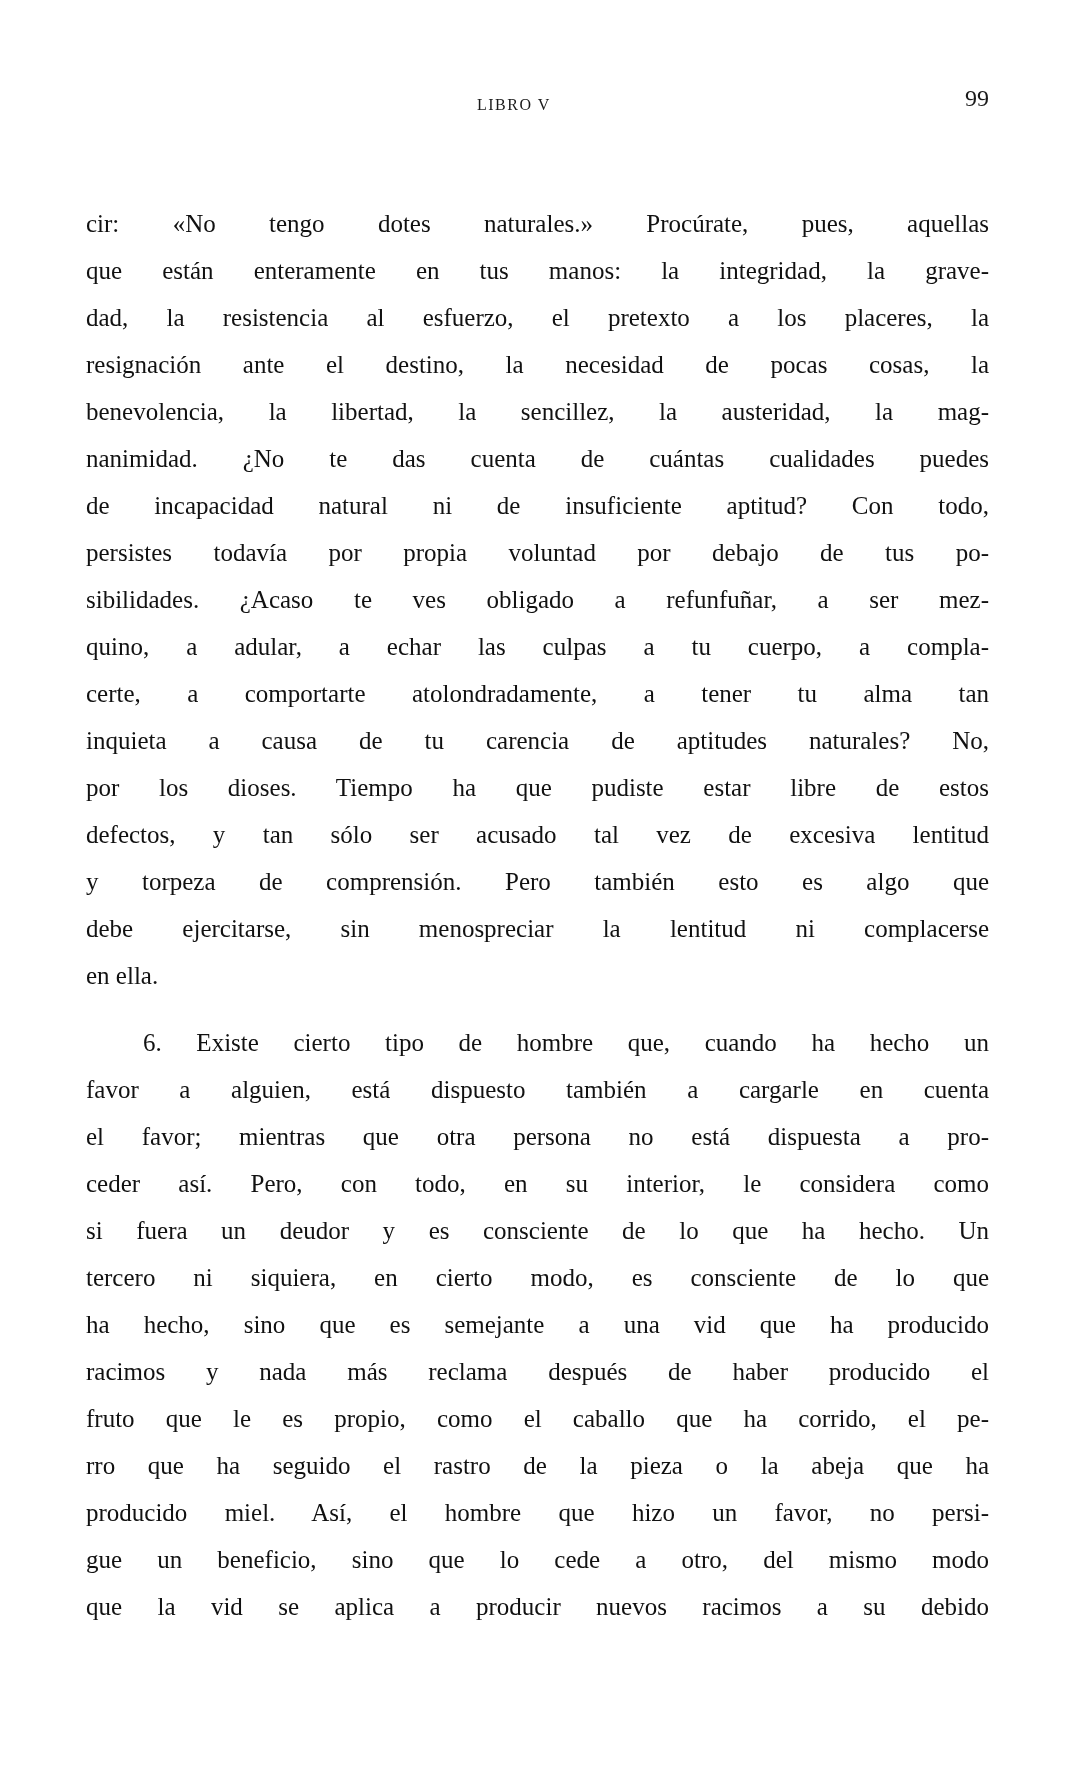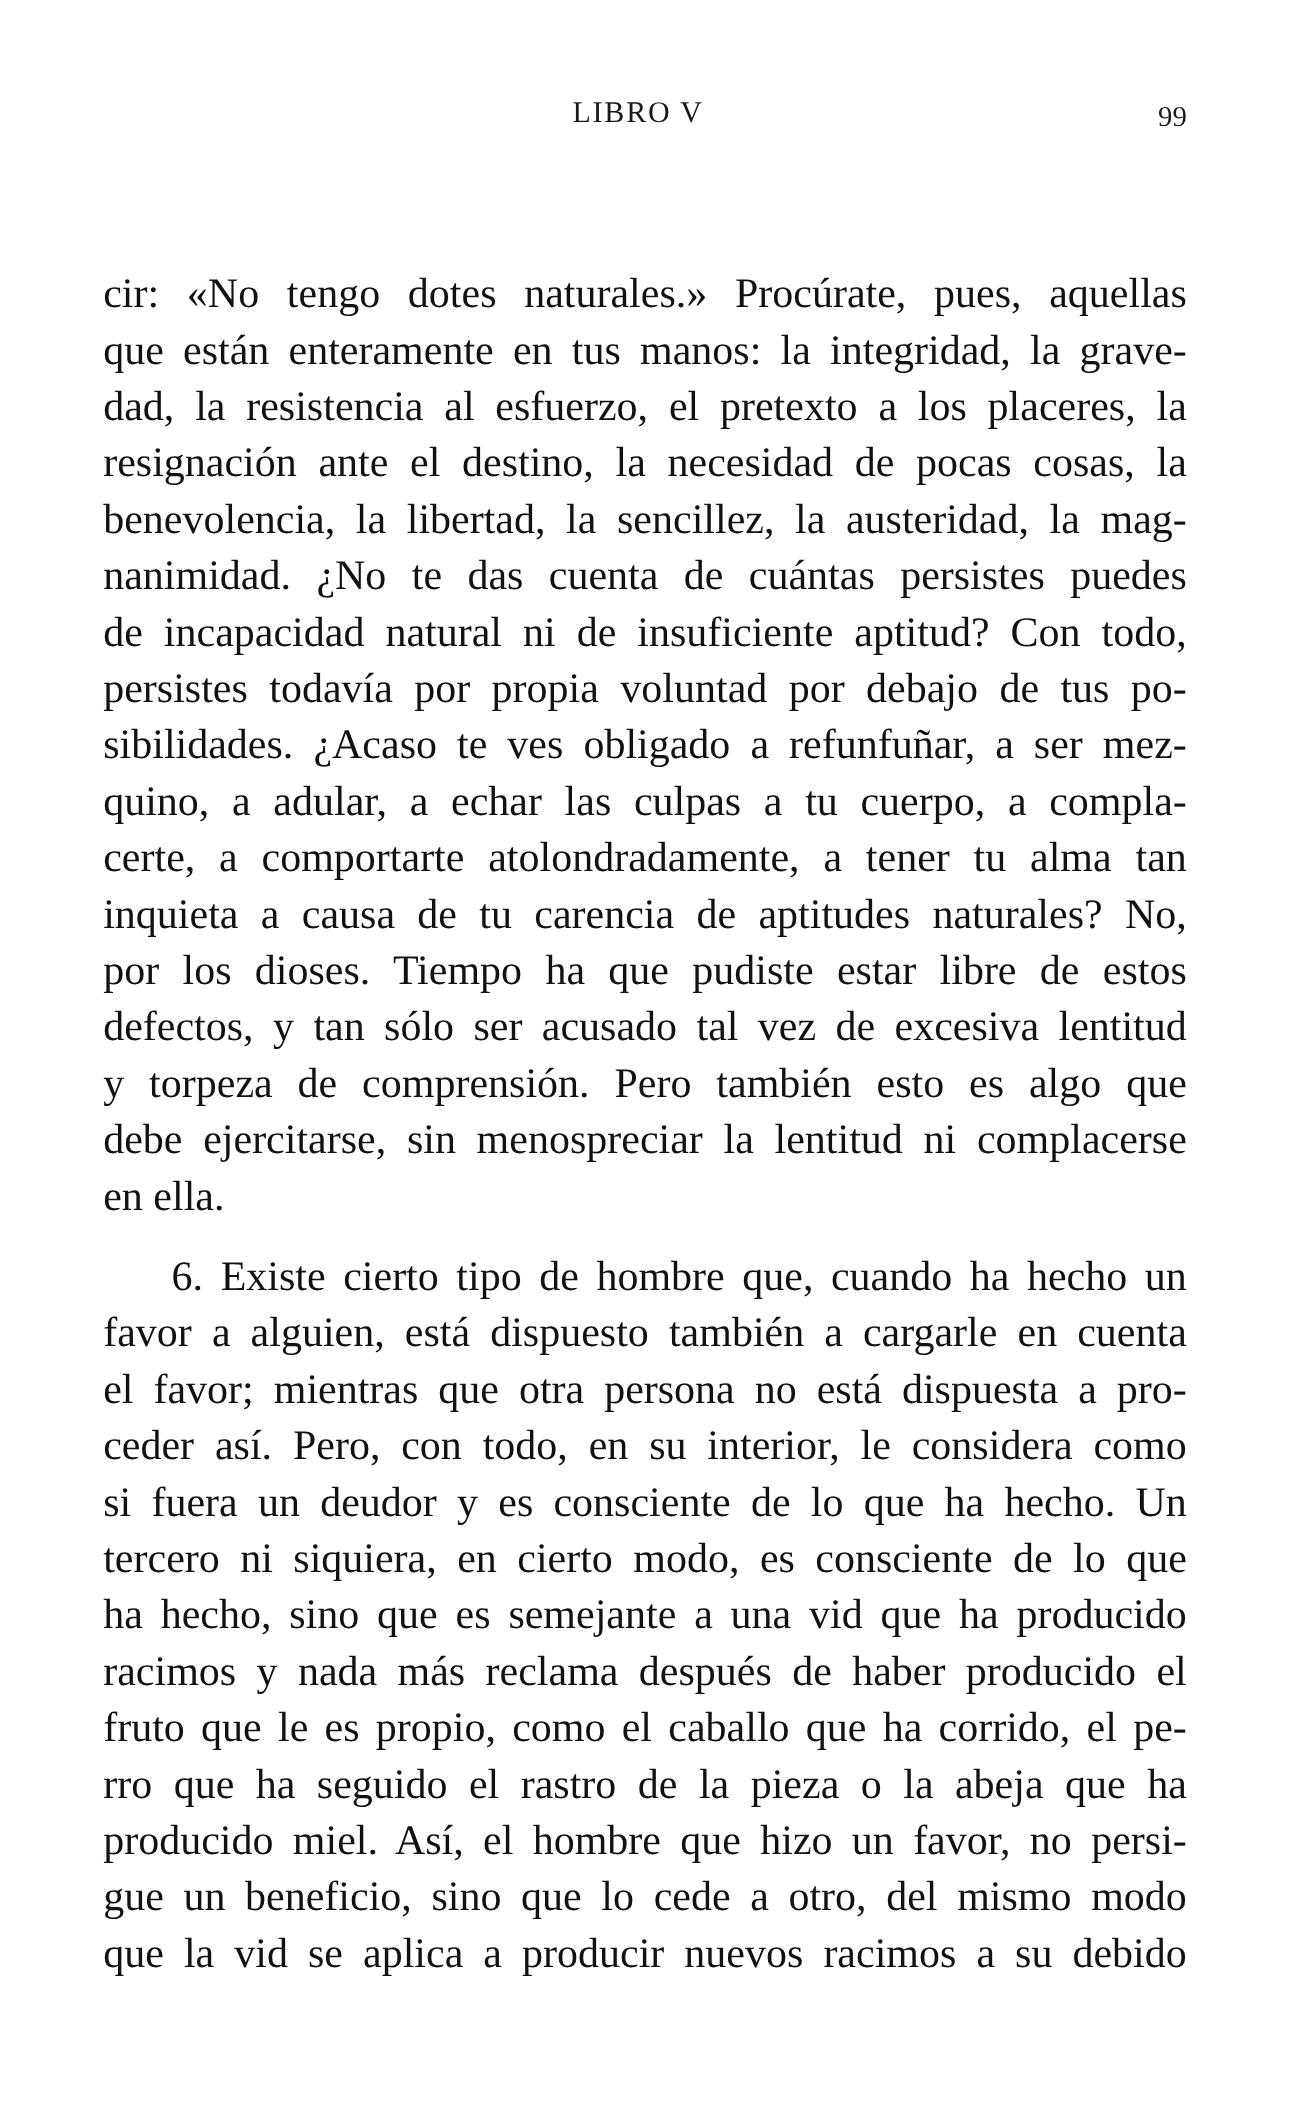--- a/index.html
+++ b/index.html
@@ -18,42 +18,41 @@
   .running-head {
     position: absolute;
     left: 0;
     top: 80px;
     width: 1080px;
     height: 40px;
   }
   .head-title {
     position: absolute;
     left: 477px;
-    top: 0;
-    font-size: 25px;
+    top: 10px;
+    font-size: 16px;
     line-height: 30px;
     letter-spacing: 1.5px;
     color: #1a1a1a;
   }
   .head-page {
     position: absolute;
     right: 91px;
     top: 0px;
     font-size: 24px;
     line-height: 36px;
     color: #1a1a1a;
   }
   .text-block {
     position: absolute;
     left: 86px;
     top: 200px;
     width: 903px;
-    font-size: 35px;
+    font-size: 25px;
     line-height: 47px;
-    margin-top: 21px;
   }
   .paragraph {
     margin: 0;
   }
   .paragraph + .paragraph {
     margin-top: 20px;
   }
   .line {
     display: block;
     height: 47px;
@@ -78,21 +77,21 @@
   <span class="head-page">99</span>
 </div>
 
 <div class="text-block">
   <p class="paragraph">
     <span class="line">cir: «No tengo dotes naturales.» Procúrate, pues, aquellas</span>
     <span class="line">que están enteramente en tus manos: la integridad, la grave-</span>
     <span class="line">dad, la resistencia al esfuerzo, el pretexto a los placeres, la</span>
     <span class="line">resignación ante el destino, la necesidad de pocas cosas, la</span>
     <span class="line">benevolencia, la libertad, la sencillez, la austeridad, la mag-</span>
-    <span class="line">nanimidad. ¿No te das cuenta de cuántas persistes puedes</span>
+    <span class="line">nanimidad. ¿No te das cuenta de cuántas cualidades puedes</span>
     <span class="line">de incapacidad natural ni de insuficiente aptitud? Con todo,</span>
     <span class="line">persistes todavía por propia voluntad por debajo de tus po-</span>
     <span class="line">sibilidades. ¿Acaso te ves obligado a refunfuñar, a ser mez-</span>
     <span class="line">quino, a adular, a echar las culpas a tu cuerpo, a compla-</span>
     <span class="line">certe, a comportarte atolondradamente, a tener tu alma tan</span>
     <span class="line">inquieta a causa de tu carencia de aptitudes naturales? No,</span>
     <span class="line">por los dioses. Tiempo ha que pudiste estar libre de estos</span>
     <span class="line">defectos, y tan sólo ser acusado tal vez de excesiva lentitud</span>
     <span class="line">y torpeza de comprensión. Pero también esto es algo que</span>
     <span class="line">debe ejercitarse, sin menospreciar la lentitud ni complacerse</span>

